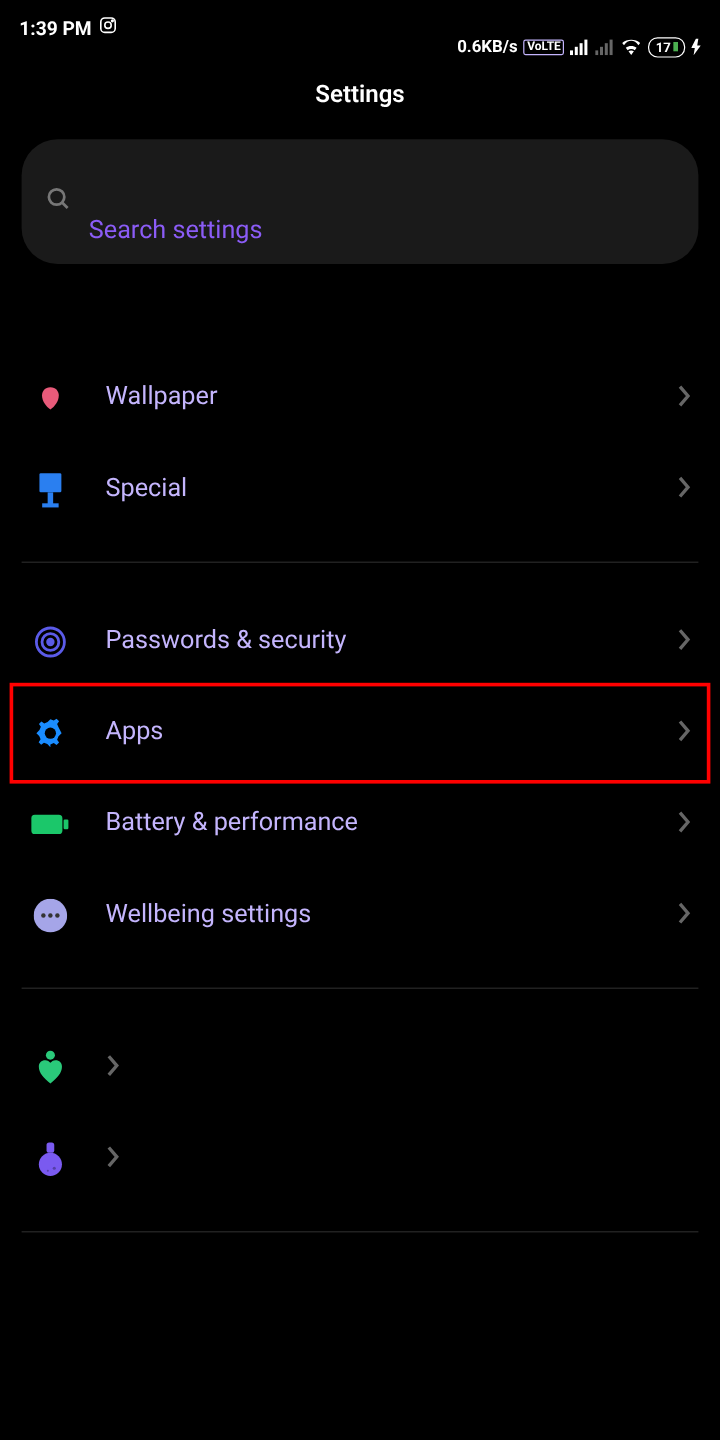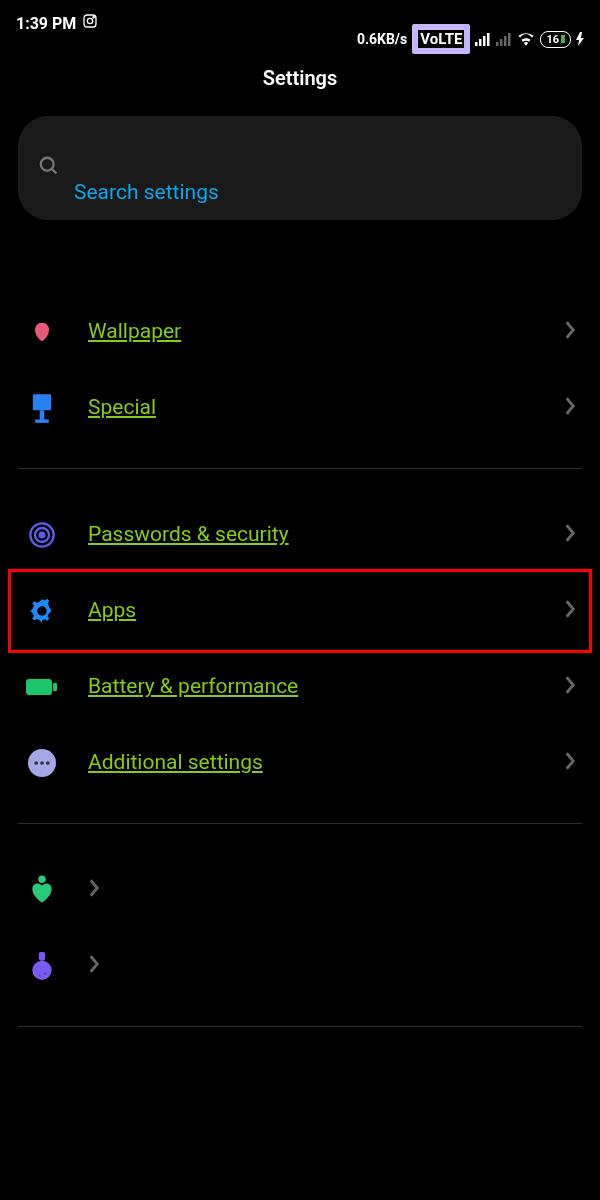--- a/index.html
+++ b/index.html
@@ -33,21 +33,21 @@
   .search-box {
     background: #1a1a1a;
     border-radius: 30px;
     margin: 0 18px 24px 18px;
     padding: 16px 20px;
     display: flex;
     align-items: center;
     gap: 14px;
   }
   .search-box .placeholder {
-    color: #0ea5e9;
+    color: #8b5cf6;
     font-size: 21px;
     margin-top: 48px;
   }
   .list { }
   .section-divider {
     height: 1px;
     background: #2a2a2a;
     margin: 22px 18px 28px 18px;
   }
   .row {
@@ -62,23 +62,22 @@
     height: 36px;
     display: flex;
     align-items: center;
     justify-content: center;
     flex-shrink: 0;
   }
   .row .label {
     flex: 1;
     font-size: 21px;
     font-weight: 400;
-    color: #84cc16;
+    color: #c4b5fd;
     line-height: 1.3;
-    text-decoration: underline;
   }
   .row .chevron {
     color: #666;
     flex-shrink: 0;
   }
   .highlight-box {
     position: absolute;
     border: 3px solid #ff0000;
     inset: -4px 8px -4px 8px;
     pointer-events: none;
@@ -94,21 +93,21 @@
     <span>
       <svg width="16" height="16" viewBox="0 0 24 24" fill="none" stroke="#fff" stroke-width="2">
           <rect x="3" y="3" width="18" height="18" rx="5"></rect>
           <circle cx="12" cy="12" r="4"></circle>
           <circle cx="17.5" cy="6.5" r="1" fill="#fff"></circle>
         </svg>
     </span>
   </div>
   <div class="status-right">
     <span>0.6KB/s</span>
-    <span style="font-size:15px;border:6px solid #c4b5fd;padding:0 2px;border-radius:2px;">VoLTE</span>
+    <span style="font-size:10px;border:1px solid #c4b5fd;padding:0 2px;border-radius:2px;">VoLTE</span>
     <span>
       <svg width="16" height="14" viewBox="0 0 16 14">
           <rect x="0" y="10" width="2.5" height="4" fill="#fff"></rect>
           <rect x="4" y="7" width="2.5" height="7" fill="#fff"></rect>
           <rect x="8" y="4" width="2.5" height="10" fill="#fff"></rect>
           <rect x="12" y="1" width="2.5" height="13" fill="#fff"></rect>
         </svg>
     </span>
     <span>
       <svg width="16" height="14" viewBox="0 0 16 14">
@@ -117,21 +116,21 @@
           <rect x="8" y="4" width="2.5" height="10" fill="#666"></rect>
           <rect x="12" y="1" width="2.5" height="13" fill="#666"></rect>
         </svg>
     </span>
     <span>
       <svg width="18" height="14" viewBox="0 0 24 18" fill="#fff">
           <path d="M12 18l-3-4c1.8-1.3 4.2-1.3 6 0l-3 4zm-6-8c3.3-2.7 8.7-2.7 12 0l-2 2.7c-2.2-1.8-5.8-1.8-8 0L6 10zm-4-5.3C7.3 0 16.7 0 22 4.7l-2 2.6C15.6.7 8.4.7 4 7.3L2 4.7z"></path>
         </svg>
     </span>
     <span style="display:flex;align-items:center;border:1.5px solid #fff;border-radius:8px;padding:1px 5px;font-size:11px;gap:2px;">
-      <span>16</span>
+      <span>17</span>
       <svg width="4" height="8">
           <rect width="4" height="8" fill="#4caf50"></rect>
         </svg>
     </span>
     <span>
       <svg width="8" height="14" viewBox="0 0 8 14" fill="#fff">
           <path d="M4 0L0 8h3l-1 6 6-8H5l1-6z"></path>
         </svg>
     </span>
   </div>
@@ -238,21 +237,21 @@
 
   <div class="row">
     <span class="icon-wrap">
       <svg width="28" height="28" viewBox="0 0 24 24">
           <circle cx="12" cy="12" r="12" fill="#a5a5e8"></circle>
           <circle cx="7" cy="12" r="1.6" fill="#333"></circle>
           <circle cx="12" cy="12" r="1.6" fill="#333"></circle>
           <circle cx="17" cy="12" r="1.6" fill="#333"></circle>
         </svg>
     </span>
-    <span class="label">Additional settings</span>
+    <span class="label">Wellbeing settings</span>
     <span class="chevron">
       <svg width="12" height="20" viewBox="0 0 10 18" fill="none" stroke="#666" stroke-width="2.5">
           <path d="M2 2l6 7-6 7"></path>
         </svg>
     </span>
   </div>
 
 </div>
 
 <div class="section-divider"></div>

